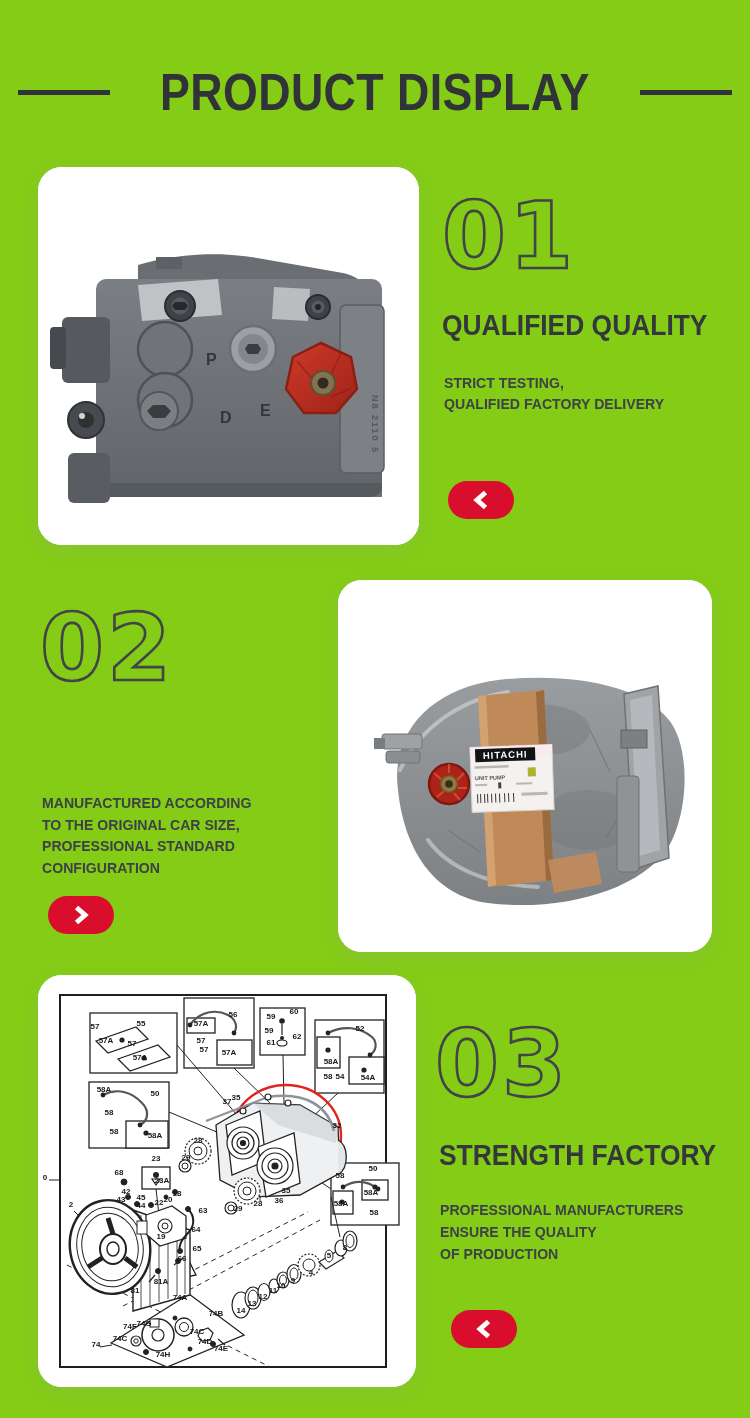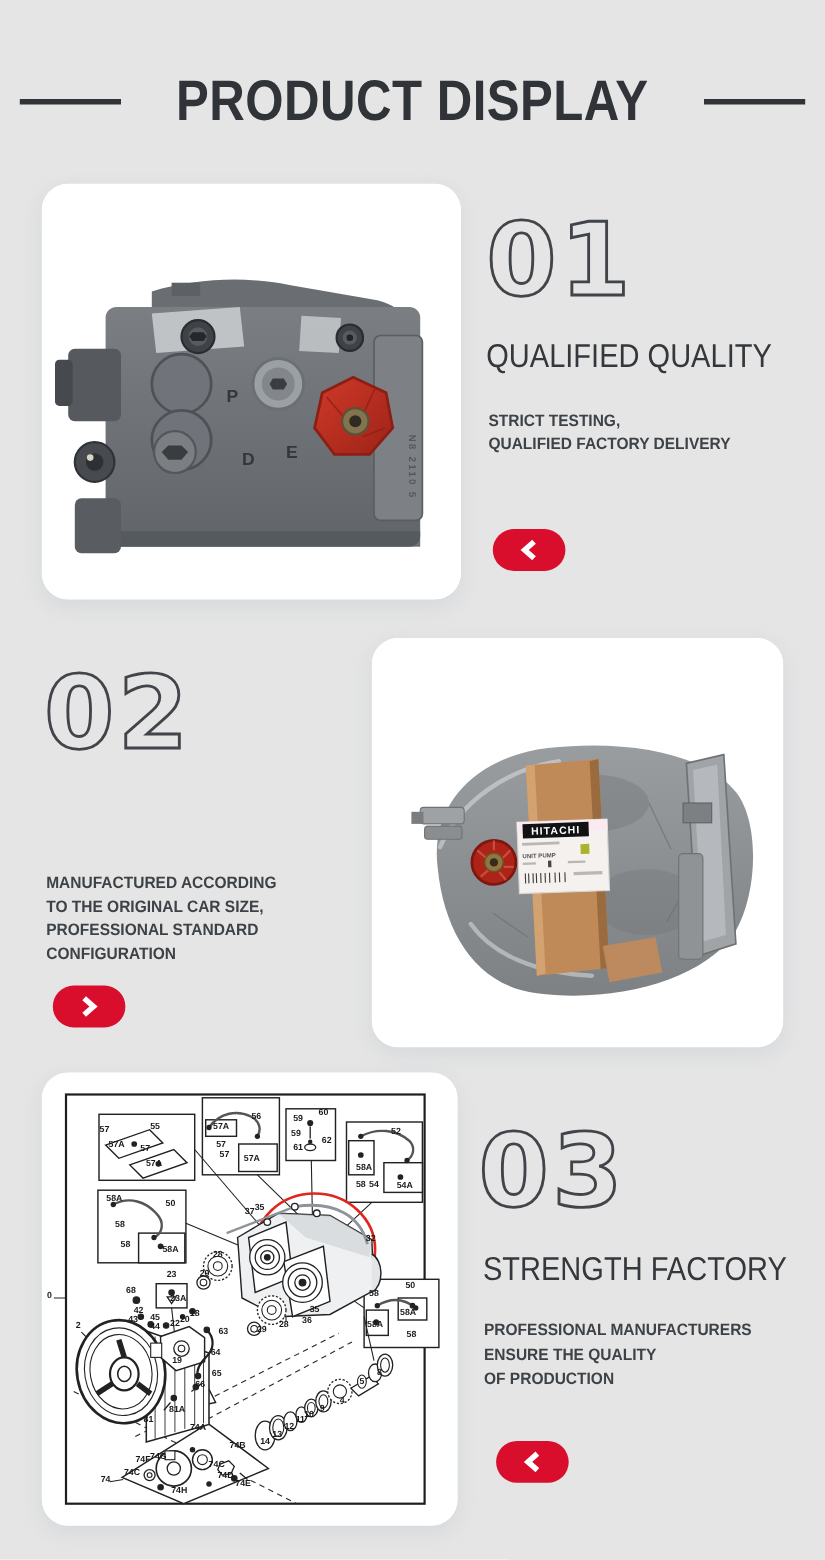--- a/index.html
+++ b/index.html
@@ -1,18 +1,18 @@
 <!DOCTYPE html>
 <html><head>
 <meta charset="utf-8">
 <style>
   html,body{margin:0;padding:0;}
   #page{
     position:relative; width:750px; height:1418px;
-    background:#e5e5e5; overflow:hidden;
+    background:#84cc16; overflow:hidden;
     font-family:"Liberation Sans", sans-serif;
     color:#34383c;
   }
   
   .title-row{
     position:absolute; top:62px; left:0; width:750px;
     display:flex; align-items:center; justify-content:center; gap:15px;
   }
   .title-dash{ width:92px; height:5px; background:#303438; }
   .page-title{
@@ -33,21 +33,21 @@
   .big-num{ position:absolute; overflow:visible; }
   .big-num text{
     font-family:"DejaVu Sans", sans-serif; font-weight:bold; font-size:92px;
     fill:none; stroke:#41454a; stroke-width:2.6px; letter-spacing:3px;
   }
   #num-1{ left:440px; top:196px; }
   #num-2{ left:38px;  top:608px; }
   #num-3{ left:433px; top:1024px; }
   
   .sec-heading{
-    position:absolute; font-size:30px; font-weight:normal; color:#34383c;
+    position:absolute; font-size:30px; font-weight:bold; color:#34383c;
     line-height:34px; white-space:nowrap;
   }
   .sec-heading > div{ transform:scaleX(.88); transform-origin:left; }
   #head-1{ left:442px; top:308px; }
   #head-2{ left:41px;  top:710px; }
   #head-3{ left:439px; top:1138px; }
   .sec-body{
     position:absolute; font-size:15px; font-weight:bold; color:#3d4247;
     line-height:21px; white-space:nowrap;
   }

